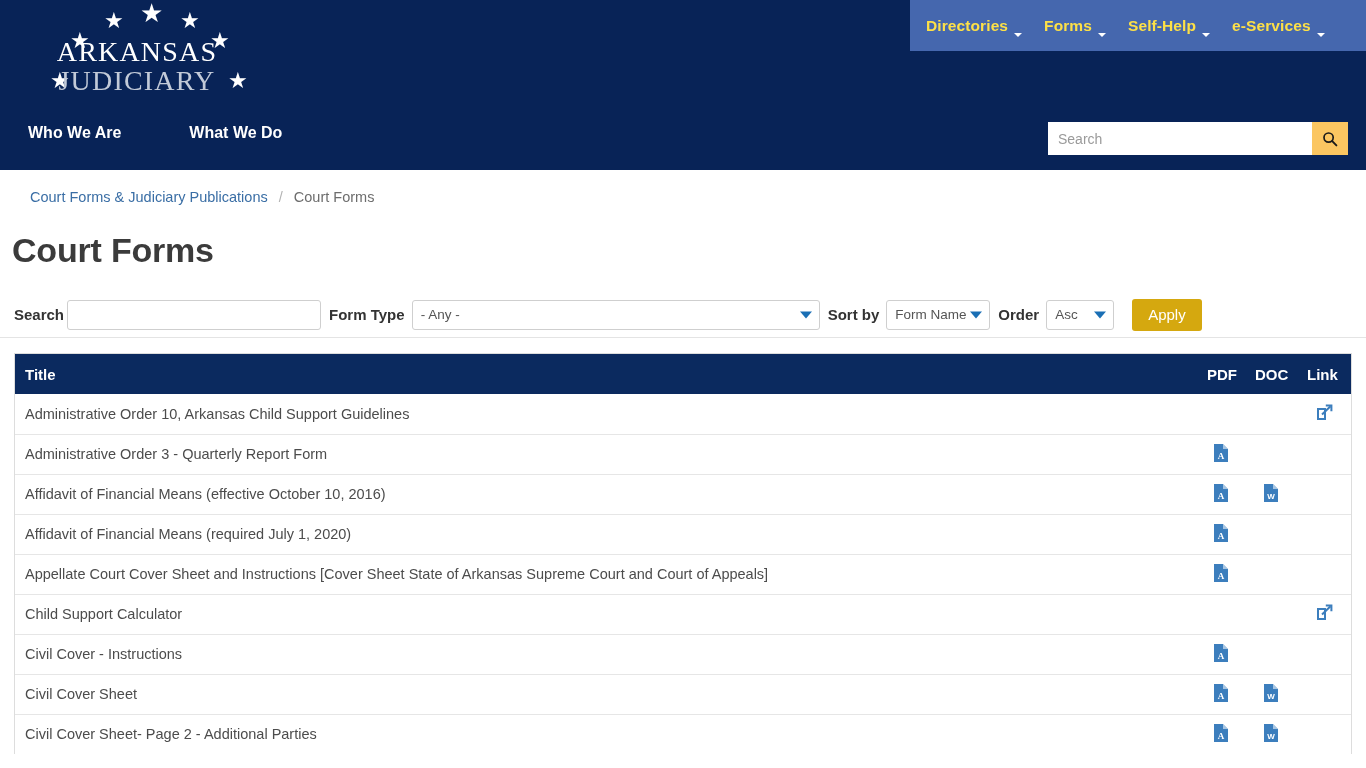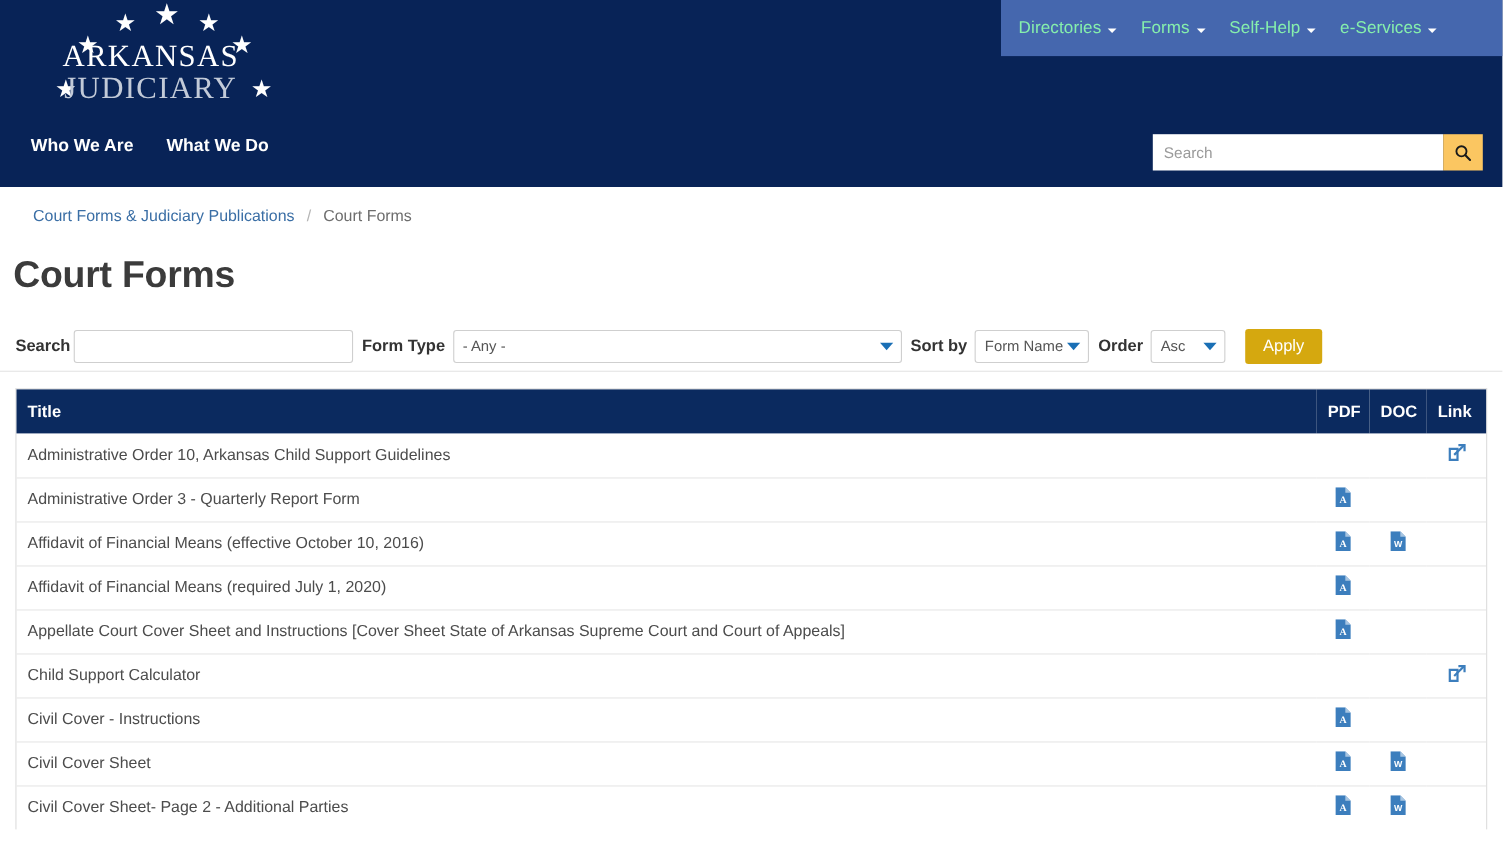--- a/index.html
+++ b/index.html
@@ -21,29 +21,29 @@
   .topnav {
     position: absolute;
     top: 0; left: 910px;
     width: 456px; height: 51px;
     background: #4567ae;
     display: flex;
     align-items: center;
     padding-left: 16px;
   }
   .topnav-item {
-    color: #86efac;
+    color: #fde047;
     font-size: 15.5px;
-    font-weight: normal;
+    font-weight: bold;
     letter-spacing: .1px;
     margin-right: 22px;
     white-space: nowrap;
     cursor: pointer;
     display: flex;
-    align-items: center;
+    align-items: flex-end;
     gap: 6px;
   }
   .caret {
     display: inline-block;
     width: 0; height: 0;
     border-left: 4px solid transparent;
     border-right: 4px solid transparent;
     border-top: 4px solid #ffffff;
     position: relative;
     top: 2px;
@@ -81,21 +81,21 @@
   .star {
     position: absolute;
     color: #ffffff;
     line-height: 1;
   }
 
   .mainnav {
     position: absolute;
     left: 28px; top: 124px;
     display: flex;
-    gap: 30px;
+    gap: 68px;
   }
   .mainnav-item {
     color: #ffffff;
     font-size: 16px;
     font-weight: bold;
     cursor: pointer;
     white-space: nowrap;
   }
 
   .header-search {

